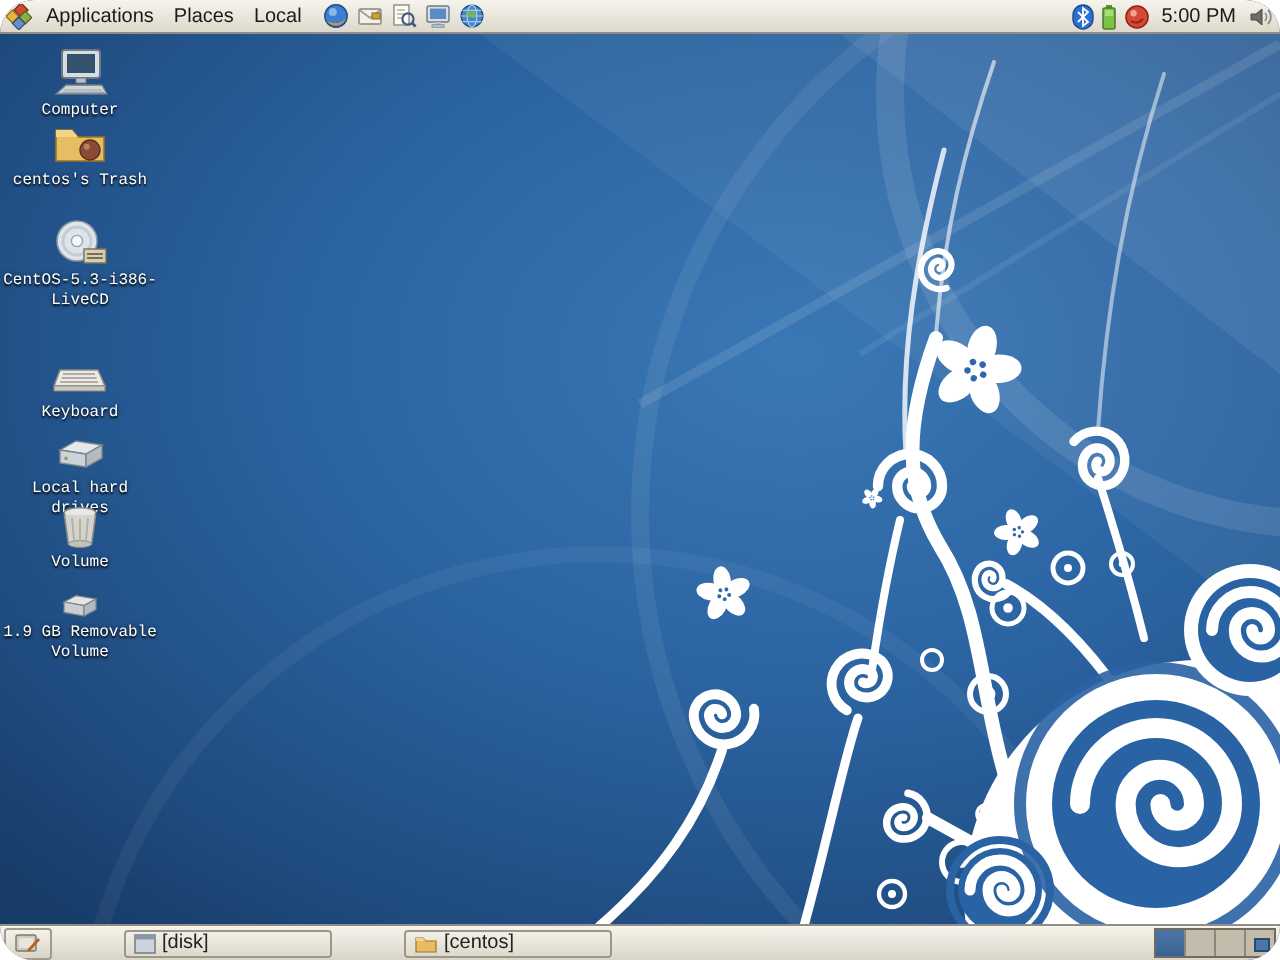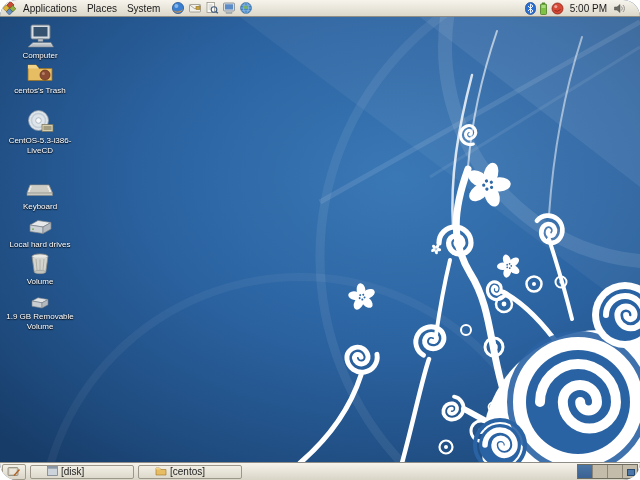--- a/index.html
+++ b/index.html
@@ -7,38 +7,38 @@
   .screen{position:relative;width:640px;height:480px;overflow:hidden;background:#17406e;border-radius:17px;}
 
   
   .toppanel{position:absolute;top:0;left:0;right:0;height:17px;box-sizing:border-box;
     background:linear-gradient(#f7f4ed,#dcd8ca);border-bottom:1px solid #8f8d85;
     display:flex;align-items:center;z-index:30;font-size:10px;color:#1a1a1a;}
   .menu-item{padding:0 5px;height:16px;display:flex;align-items:center;cursor:default;}
   .logo{width:13px;height:13px;margin:0 2px 0 3px;}
   .launchers{display:flex;align-items:center;gap:2px;margin-left:5px;}
   .launcher{width:15px;height:15px;display:flex;align-items:center;justify-content:center;}
-  .tp-right{margin-left:auto;display:flex;align-items:center;gap:3px;padding-right:14px;text-align:right;}
+  .tp-right{margin-left:auto;display:flex;align-items:center;gap:3px;padding-right:3px;text-align:right;}
   .clock{padding:0 3px;white-space:nowrap;}
 
   
   .desktop{position:absolute;top:17px;left:0;width:640px;height:445px;overflow:hidden;}
   .wallpaper{position:absolute;top:0;left:0;}
-  .dicon{position:absolute;left:1px;width:78px;display:flex;flex-direction:column;align-items:center;gap:1px;cursor:default;}
+  .dicon{position:absolute;left:1px;width:78px;display:flex;flex-direction:column;align-items:center;gap:1px;cursor:default;font-family:Liberation Mono, monospace;}
   .dicon .lbl{font-size:8px;line-height:1.25;color:#fff;text-align:center;max-width:78px;
     text-shadow:0 1px 1px rgba(0,0,0,.85), 0 0 2px rgba(0,0,0,.6);overflow-wrap:break-word;}
 
   
   .bottompanel{position:absolute;bottom:0;left:0;right:0;height:18px;box-sizing:border-box;
     background:linear-gradient(#f7f4ed,#d8d4c6);border-top:1px solid #8f8d85;
     display:flex;align-items:center;gap:4px;padding:0 2px;z-index:30;font-size:10px;color:#222;}
   .show-desktop{width:22px;height:14px;border:1px solid #a19b8c;border-radius:2px;
     background:linear-gradient(#f4f1e8,#d9d5c7);display:flex;align-items:center;justify-content:center;}
   .winbtn{width:104px;height:14px;box-sizing:border-box;border:1px solid #9c978a;border-radius:2px;
-    background:linear-gradient(#f2efe6,#ddd9cb);display:flex;gap:3px;padding:0 16px;cursor:default;}
+    background:linear-gradient(#f2efe6,#ddd9cb);display:flex;align-items:center;gap:3px;padding:0 4px;cursor:default;margin-left:32px;}
   .winbtn span{white-space:nowrap;overflow:hidden;}
   .pager{margin-left:auto;display:flex;border:1px solid #6f6c60;height:13px;}
   .ws{width:14px;height:13px;background:#c3bcab;border-left:1px solid #8b8677;position:relative;}
   .ws:first-child{border-left:none;}
   .ws.active{background:linear-gradient(#4a76a6,#3a6292);}
   .ws .miniwin{position:absolute;right:2px;bottom:2px;width:6px;height:5px;background:#4a77a8;border:1px solid #274a72;}
 </style>
 </head>
 <body>
 
@@ -46,21 +46,21 @@
 
   <div class="toppanel">
     <svg class="logo" viewBox="0 0 13 13">
       <rect x="5" y="0.5" width="5" height="5" transform="rotate(45 7.5 3)" fill="#cc4a31" stroke="#7a2516" stroke-width="0.6"></rect>
       <rect x="1" y="4" width="4.5" height="4.5" transform="rotate(45 3.2 6.2)" fill="#e2b63a" stroke="#8a6a12" stroke-width="0.6"></rect>
       <rect x="7.5" y="4.5" width="4.5" height="4.5" transform="rotate(45 9.7 6.7)" fill="#8fae3f" stroke="#4e641a" stroke-width="0.6"></rect>
       <rect x="4.2" y="7.5" width="4.5" height="4.5" transform="rotate(45 6.4 9.7)" fill="#6b8fc0" stroke="#2f4d74" stroke-width="0.6"></rect>
     </svg>
     <div class="menu-item">Applications</div>
     <div class="menu-item">Places</div>
-    <div class="menu-item">System</div>
+    <div class="menu-item">Local</div>
 
     <div class="launchers">
       <div class="launcher">
         <svg width="14" height="14" viewBox="0 0 14 14">
           <circle cx="7" cy="7" r="5.6" fill="#3a7fd0" stroke="#1c4e8c" stroke-width="0.7"></circle>
           <path d="M2 9 A5.6 5.6 0 0 0 12 8 A7 7 0 0 1 2 9 Z" fill="#e8912d"></path>
           <circle cx="5.4" cy="5" r="2" fill="#9cc4ea" opacity="0.8"></circle>
         </svg>
       </div>
       <div class="launcher">

